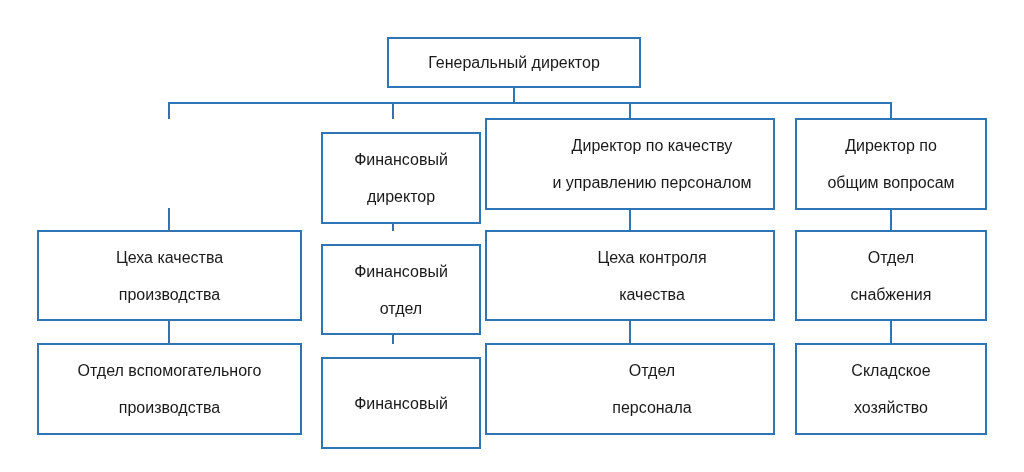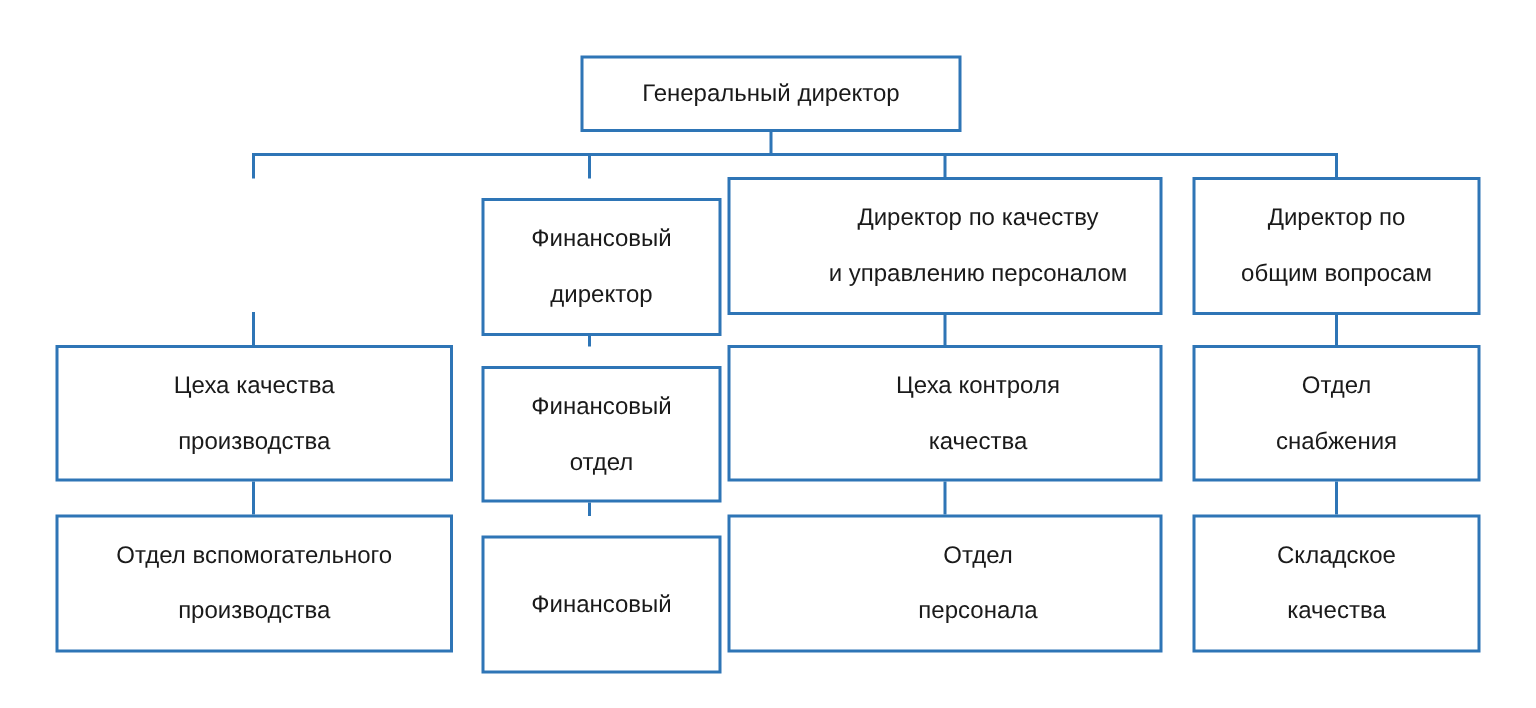--- a/index.html
+++ b/index.html
@@ -93,15 +93,15 @@
   <div class="node c2 r-mid">Цеха контроля
 качества</div>
   <div class="node c2 r-bot">Отдел
 персонала</div>
 
   <div class="node c3 r-head">Директор по
 общим вопросам</div>
   <div class="node c3 r-mid">Отдел
 снабжения</div>
   <div class="node c3 r-bot">Складское
-качества</div>
+хозяйство</div>
 
 </div>
 
 </body></html>

